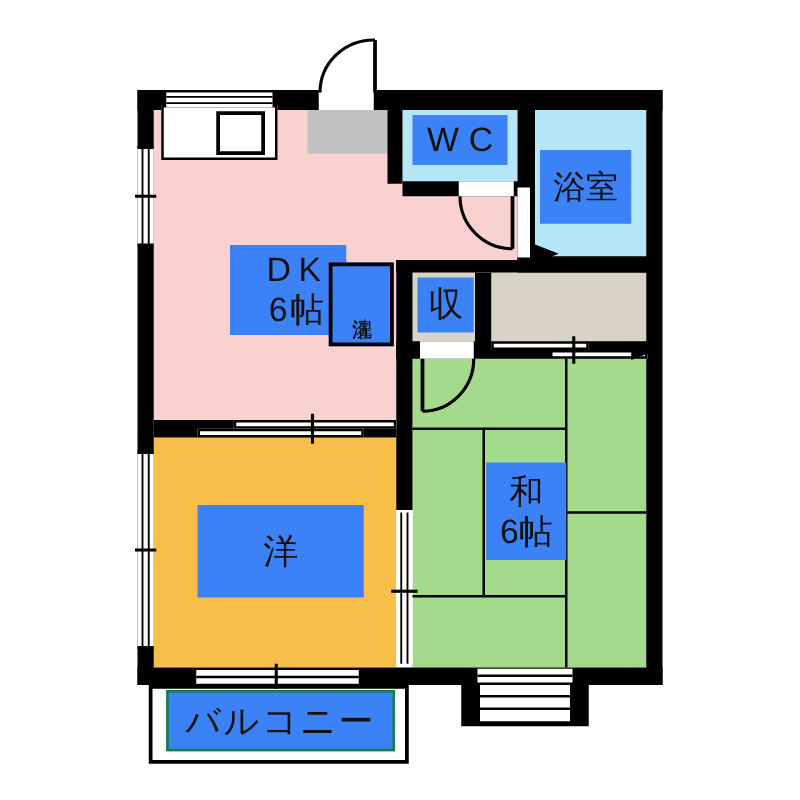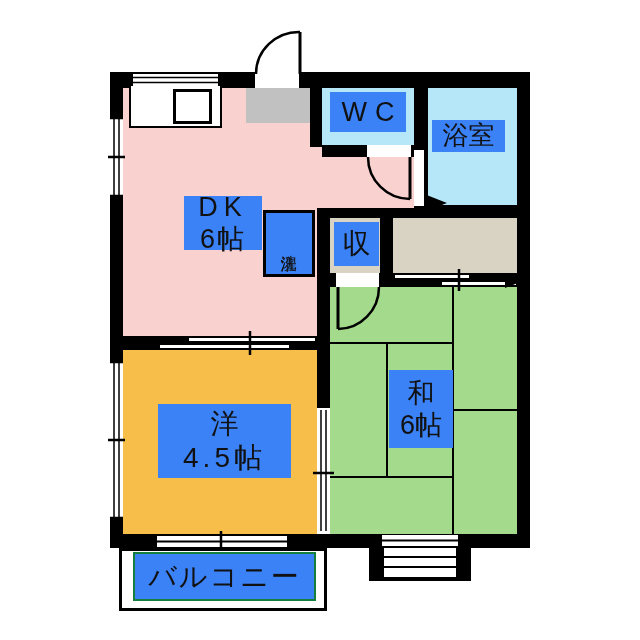--- a/index.html
+++ b/index.html
@@ -99,46 +99,45 @@
     <path d="M110,362 L123,362 M108,440 L125,440 M110,518 L123,518" stroke="#000" stroke-width="2.5"></path>
     <path d="M157,541.5 L287,541.5" stroke="#000" stroke-width="2"></path>
     <path d="M221,531 L221,551" stroke="#000" stroke-width="2.5"></path>
     <path d="M382,540.5 L458,540.5" stroke="#000" stroke-width="2"></path>
 
     <path d="M453,287 L453,534 M330,343 L453,343 M387,343 L387,477 M330,477 L453,477 M453,410 L517,410" fill="none" stroke="#000" stroke-width="2"></path>
 
     <path d="M384,557 L456,557 M384,567 L456,567" stroke="#000" stroke-width="2"></path>
   </svg>
 
-  <div class="label t27" style="left:184px;top:196px;width:78px;height:54px;">
+  <div class="label t27" style="left:184px;top:196px;width:78px;height:72px;padding-left:15px;">
     <div class="ls6">DK</div>
     <div class="ls2">6帖</div>
   </div>
 
   <div class="label t27" style="left:330px;top:92px;width:76px;height:40px;">
     <div class="ls8" style="padding-left:8px;">WC</div>
   </div>
 
-  <div class="label t26" style="left:432px;top:120px;width:73px;height:32px;">
+  <div class="label t26" style="left:432px;top:120px;width:73px;height:59px;">
     <div>浴室</div>
   </div>
 
   <div class="label t28" style="left:334px;top:222px;width:45px;height:44px;">
     <div>収</div>
   </div>
 
 
   <div class="label t27" style="left:389px;top:370px;width:64px;height:78px;">
     <div>和</div>
     <div>6帖</div>
   </div>
 
   <div class="label t28" style="left:158px;top:404px;width:133px;height:74px;">
     <div>洋</div>
-    <div class="ls4">4.5帖</div>
   </div>
 
   <div class="label t16" style="left:263px;top:210px;width:52px;height:67px;border:3px solid #000;box-sizing:border-box;">
     <div class="vert">洗濯</div>
   </div>
 
   <div class="label t28" style="left:133px;top:552px;width:183px;height:49px;border:2px solid #15803d;box-sizing:border-box;">
     <div class="ls2">バルコニー</div>
   </div>
 

